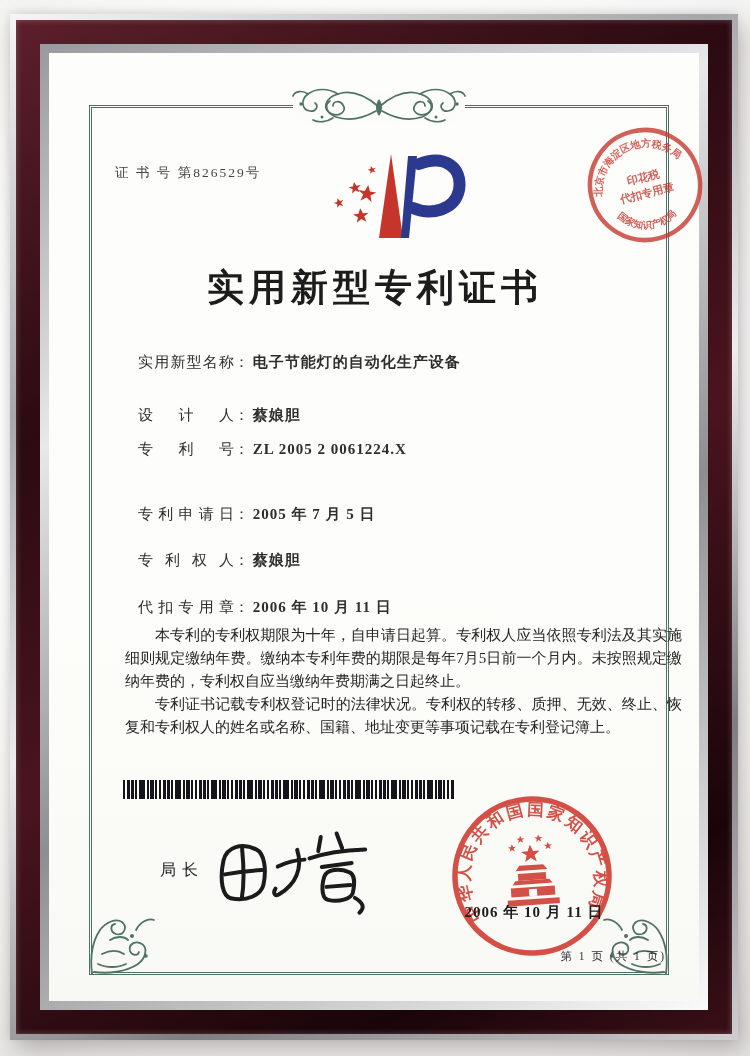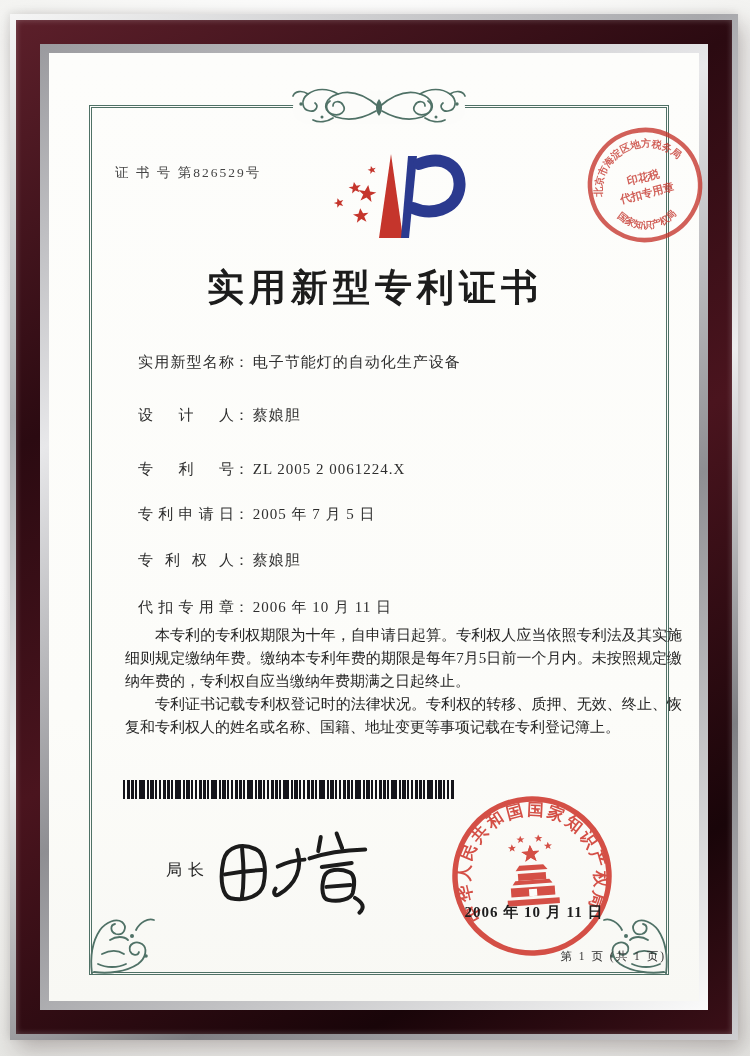--- a/index.html
+++ b/index.html
@@ -28,29 +28,29 @@
   .corner.bl{left:-10px;bottom:-12px;}
   .corner.br{right:-10px;bottom:-12px;transform:scaleX(-1);}
   
   .certno{left:23px;top:56px;font-size:13.5px;letter-spacing:2px;color:#444;}
   .logo{left:233px;top:42px;width:148px;height:98px;}
   .seal-top{left:492px;top:16px;width:122px;height:122px;transform:rotate(-14deg);opacity:.78;}
   .title{left:0;right:8px;top:155px;text-align:center;font-size:37px;font-weight:700;
          letter-spacing:5px;color:#1c1c1c;}
   .frow{left:46px;font-size:15px;color:#2e2e2e;white-space:nowrap;}
   .flabel{display:inline-block;width:96px;text-align:justify;text-align-last:justify;}
-  .fvalue{letter-spacing:1px;}
+  .fvalue{letter-spacing:1px;font-weight:bold;}
   .paras{left:33px;top:516px;width:557px;}
   .paras p{margin:0;text-indent:2em;font-size:15px;line-height:23px;text-align:justify;color:#262626;}
   .barcode{left:31px;top:672px;width:332px;height:19px;
      background:
        repeating-linear-gradient(90deg,#14141a 0 2px,transparent 2px 4px),
        repeating-linear-gradient(90deg,#14141a 0 1px,transparent 1px 6px),
        repeating-linear-gradient(90deg,#14141a 0 2px,transparent 2px 9px);}
-  .chief{left:74px;top:752px;font-size:16px;letter-spacing:6px;color:#222;}
+  .chief{left:68px;top:752px;font-size:16px;letter-spacing:6px;color:#222;}
   .sig{left:118px;top:718px;width:168px;height:95px;transform:rotate(-2deg);}
   .seal-bottom{left:354px;top:682px;width:172px;height:172px;opacity:.86;transform:rotate(-4deg);}
   .seal-date{left:358px;top:795px;width:168px;text-align:center;font-weight:700;
              font-size:15px;letter-spacing:1px;color:#1d1d1d;}
   .footer{left:0;right:0;bottom:8px;text-align:right;font-size:11.5px;letter-spacing:2px;color:#333;}
   .sr{position:absolute;width:1px;height:1px;overflow:hidden;clip:rect(0 0 0 0);white-space:nowrap;}
 </style>
 </head>
 <body>
 
@@ -143,21 +143,21 @@
               <div class="abs title">实用新型专利证书</div>
 
               <div class="abs frow" style="top:245px">
                 <span class="flabel">实用新型名称</span><span>：</span>
                 <span class="fvalue">电子节能灯的自动化生产设备</span>
               </div>
               <div class="abs frow" style="top:298px">
                 <span class="flabel">设计人</span><span>：</span>
                 <span class="fvalue">蔡娘胆</span>
               </div>
-              <div class="abs frow" style="top:352px">
+              <div class="abs frow" style="top:332px">
                 <span class="flabel">专利号</span><span>：</span>
                 <span class="fvalue">ZL 2005 2 0061224.X</span>
               </div>
               <div class="abs frow" style="top:397px">
                 <span class="flabel">专利申请日</span><span>：</span>
                 <span class="fvalue">2005 年 7 月 5 日</span>
               </div>
               <div class="abs frow" style="top:443px">
                 <span class="flabel">专利权人</span><span>：</span>
                 <span class="fvalue">蔡娘胆</span>

